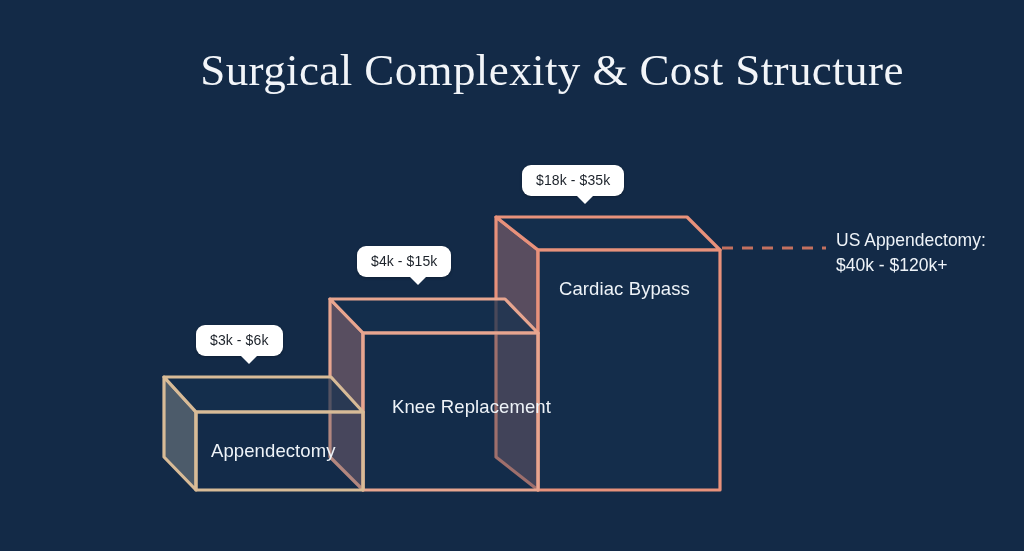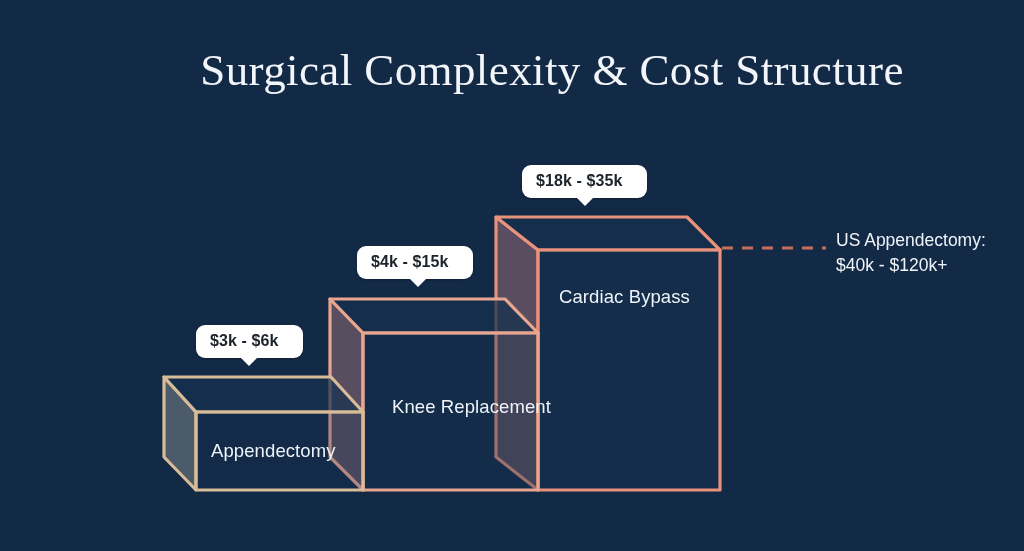--- a/index.html
+++ b/index.html
@@ -49,32 +49,32 @@
   .step-label {
     position: absolute;
     color: #eef3f8;
     font-size: 18.5px;
     font-weight: 400;
     letter-spacing: 0.1px;
     white-space: nowrap;
   }
   #step-label-0 { left: 211px; top: 440px; }
   #step-label-1 { left: 392px; top: 360px; margin-top: 36px; }
-  #step-label-2 { left: 559px; top: 286px; }
+  #step-label-2 { left: 559px; top: 278px; }
 
   
   .cost-tooltip {
     position: absolute;
     background: #ffffff;
     color: #1d232b;
-    font-size: 16px;
-    font-weight: 700;
+    font-size: 14px;
+    font-weight: 400;
     letter-spacing: 0.1px;
     border-radius: 9px;
-    padding: 7px 24px 8px 14px;
+    padding: 7px 14px 8px 14px;
     white-space: nowrap;
     box-shadow: 0 1px 3px rgba(0,0,0,0.28);
   }
   .cost-tooltip .tip-arrow {
     position: absolute;
     bottom: -8px;
     left: 22px;
     width: 18px;
     height: 9px;
     background: #ffffff;

